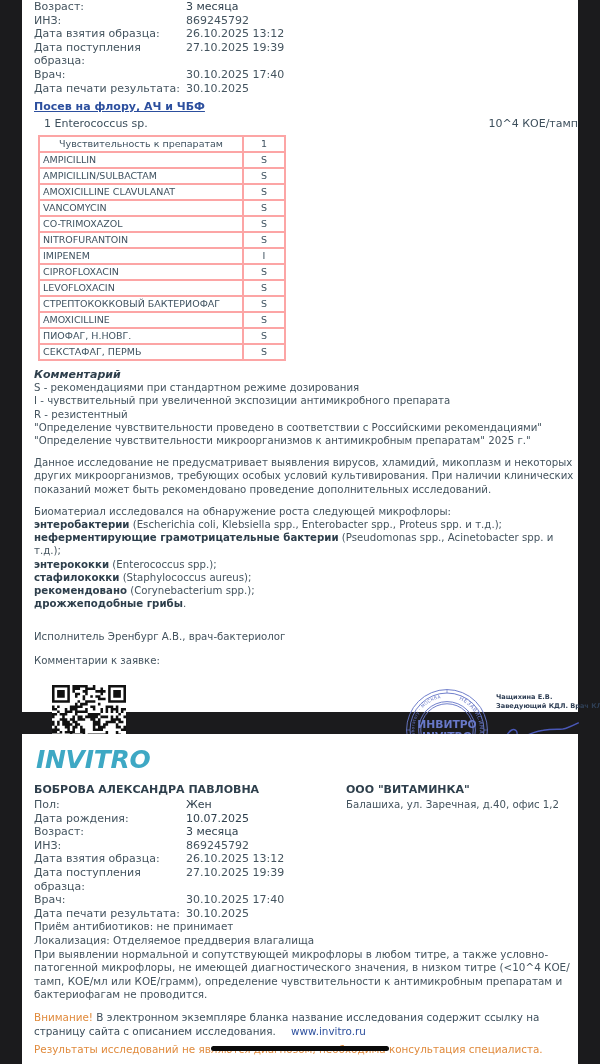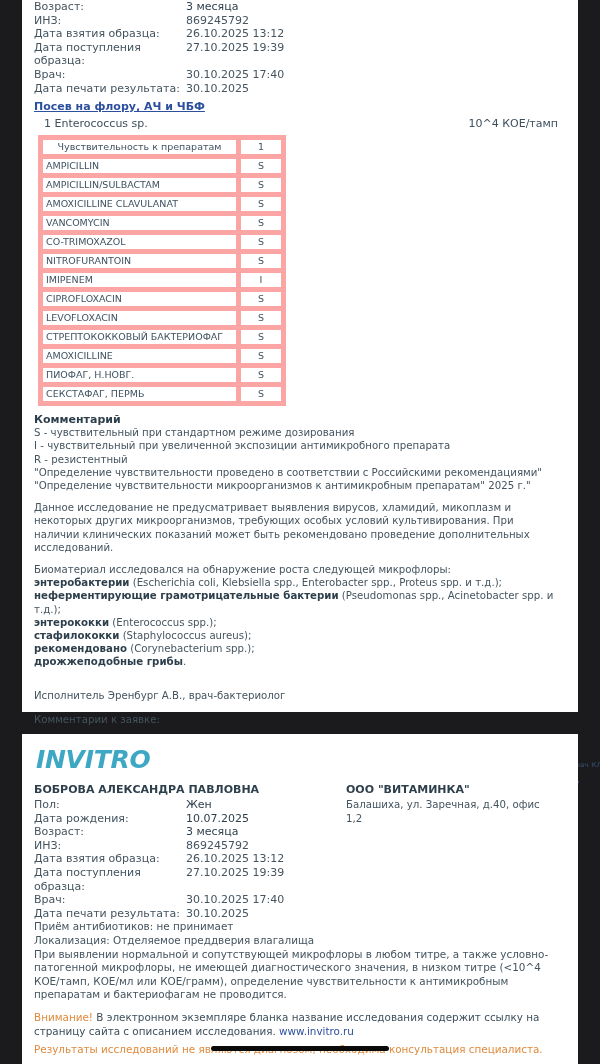--- a/index.html
+++ b/index.html
@@ -25,21 +25,21 @@
   .sheet {
     position: absolute;
     left: 22px;
     width: 556px;
     background: #ffffff;
     box-sizing: border-box;
   }
   #sheet-one { top: 0; height: 712px; padding: 0 0 0 0; }
   #sheet-two { top: 734px; height: 330px; }
 
-  .pad { padding: 0 20px 0 12px; }
+  .pad { padding: 0 0 0 12px; }
 
   
   .inforow {
     display: flex;
     font-size: 11px;
     line-height: 13.6px;
     color: #44545f;
   }
   .inforow .lbl { width: 152px; flex: 0 0 152px; }
   .inforow .val { color: #44545f; }
@@ -70,39 +70,40 @@
 
   
   table.sens {
     border-collapse: collapse;
     margin-top: 4px;
     margin-left: 4px;
     width: 248px;
     font-size: 9.5px;
   }
   table.sens th, table.sens td {
-    border: 5px solid #fca5a5;
+    border: 2px solid #fca5a5;
     padding: 1px 3px;
     line-height: 12px;
     color: #3f5260;
     font-weight: normal;
   }
   table.sens th.drug { text-align: center; }
   table.sens th.res, table.sens td.res {
     width: 34px;
     text-align: center;
   }
   table.sens td.drug { text-align: left; }
 
   
   .h-comment {
     font-size: 11px;
     font-weight: bold;
     color: #2e3f4c;
     margin-top: 7px;
+    font-style: italic;
   }
   .ctext {
     font-size: 10.2px;
     line-height: 13.2px;
     color: #44545f;
   }
   .para { margin-top: 9px; }
   .ctext b { color: #2e3f4c; }
 
   .executor {
@@ -205,21 +206,21 @@
     font-size: 10.2px;
     color: #44545f;
     line-height: 14px;
   }
   .noteline {
     font-size: 10.4px;
     line-height: 13.6px;
     color: #44545f;
   }
   .warn { color: #e08a3c; }
-  .link-blue { color: #2c4f9e; }
+  .link-blue { color: #2c4f9e; margin-left: 12px; }
   .warn-para { margin-top: 9px; font-size: 10.4px; line-height: 13.6px; }
 
   
   .home-indicator {
     position: absolute;
     left: 50%;
     transform: translateX(-50%);
     bottom: 13px;
     width: 178px;
     height: 5px;
@@ -327,21 +328,21 @@
             </tr>
             <tr>
               <td class="drug">СЕКСТАФАГ, ПЕРМЬ</td>
               <td class="res">S</td>
             </tr>
           </tbody>
       </table>
 
       <div class="h-comment">Комментарий</div>
       <div class="ctext" id="legend-block">
-          <div>S - чувствительный при стандартном режиме дозирования</div>
+          <div>S - рекомендациями при стандартном режиме дозирования</div>
           <div>I - чувствительный при увеличенной экспозиции антимикробного препарата</div>
           <div>R - резистентный</div>
           <div>"Определение чувствительности проведено в соответствии с Российскими рекомендациями" "Определение чувствительности микроорганизмов к антимикробным препаратам" 2025 г."</div>
         </div>
 
       <div class="ctext para">Данное исследование не предусматривает выявления вирусов, хламидий, микоплазм и некоторых других микроорганизмов, требующих особых условий культивирования. При наличии клинических показаний может быть рекомендовано проведение дополнительных исследований.</div>
 
       <div class="ctext para">Биоматериал исследовался на обнаружение роста следующей микрофлоры:</div>
       <div class="ctext" id="microflora-block">
           <div><b>энтеробактерии</b><span> (Escherichia coli, Klebsiella spp., Enterobacter spp., Proteus spp. и т.д.);</span></div>

